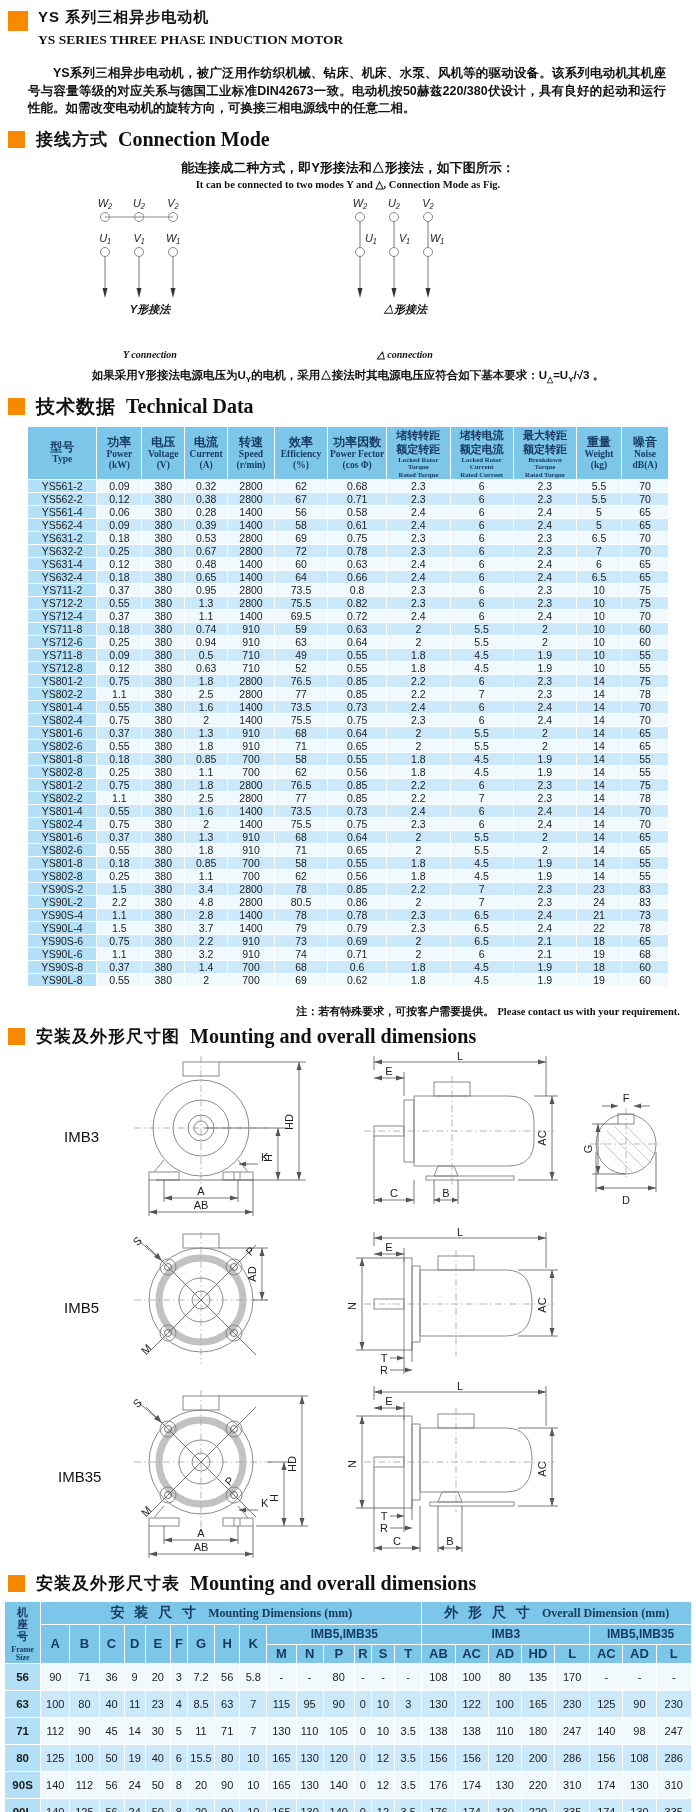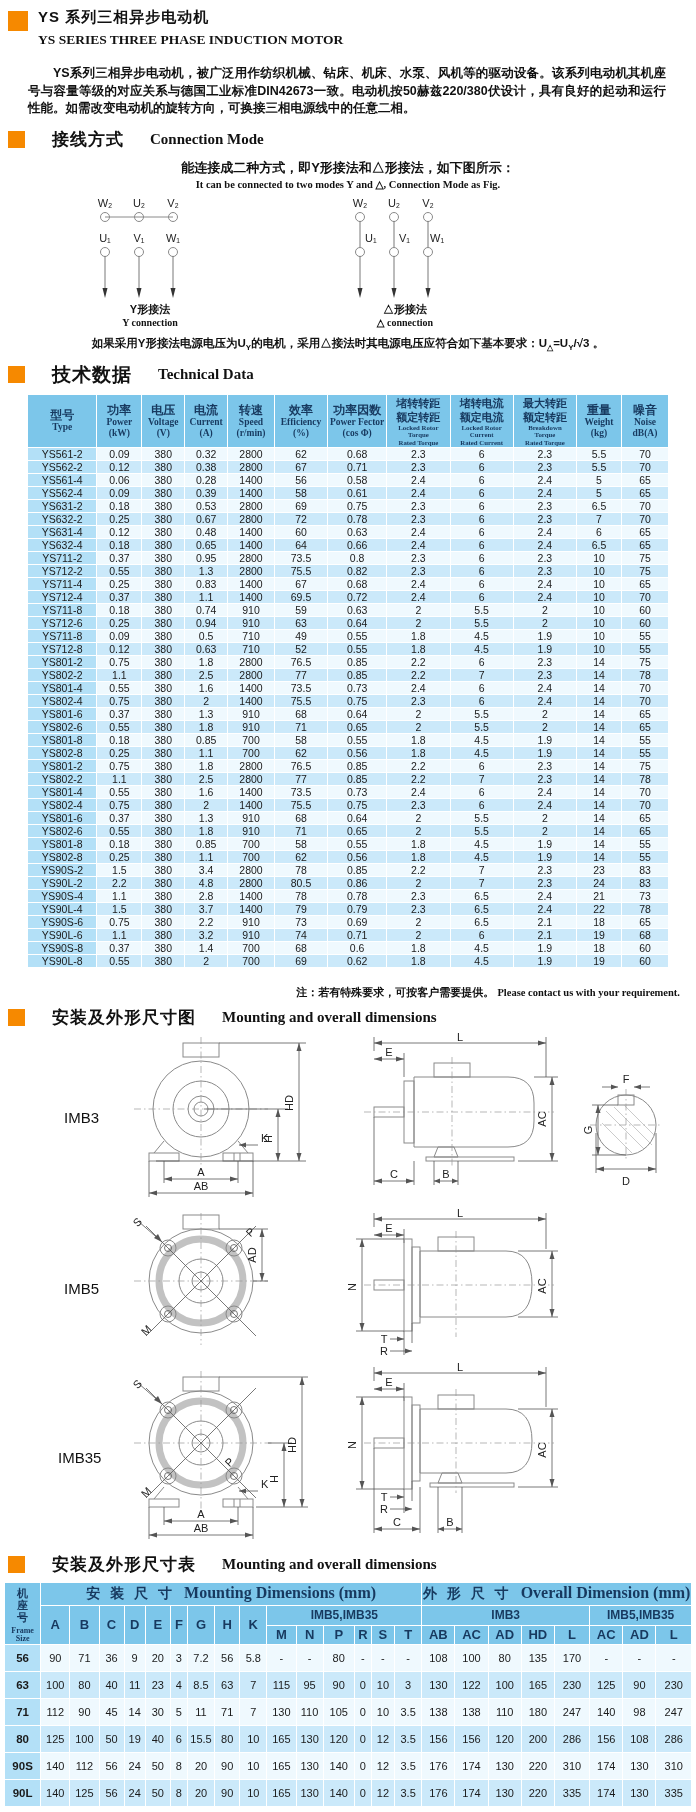--- a/index.html
+++ b/index.html
@@ -4,34 +4,34 @@
 <style>
   html,body{margin:0;padding:0;background:#fff;}
   .page{position:relative;width:696px;height:1812px;background:#fff;overflow:hidden;
         font-family:"Liberation Sans",sans-serif;color:#111;}
   .en{font-family:"Liberation Serif",serif;font-weight:bold;}
   
   .titlerow{display:flex;align-items:flex-start;margin:8px 0 0 8px;}
   .sq{width:20px;height:20px;background:#F68900;margin:3px 10px 0 0;flex:none;}
   .h1{font-size:15px;font-weight:bold;letter-spacing:1px;}
   .subtitle{margin:1px 0 17px 38px;font-size:13.5px;}
-  .sec{display:flex;align-items:center;margin-left:8px;gap:16px;}
+  .sec{display:flex;align-items:center;margin-left:8px;}
   .sec .sq2{width:17px;height:17px;background:#F68900;margin-right:11px;flex:none;}
   .sec .zh{font-size:17px;font-weight:bold;letter-spacing:1px;}
-  .sec .en{font-size:15px;margin-left:10px;}
+  .sec .en{font-size:20px;margin-left:10px;}
   
   .intro{margin:12px 30px 0 28px;font-size:12.5px;font-weight:bold;line-height:17.5px;
          text-align:justify;text-indent:2em;}
   
   .conn-desc{margin-top:8px;text-align:center;font-size:13px;font-weight:bold;}
   .conn-desc-en{text-align:center;font-size:10.5px;margin-top:1px;}
   .conn-wrap{display:flex;margin:6px 0 0 75px;gap:105px;}
-  .conn-block{text-align:center;}
+  .conn-block{text-align:center;font-style:italic;}
   .conn-cap{font-size:11px;font-weight:bold;margin-top:-2px;}
-  .conn-cap-en{font-size:10px;}
+  .conn-cap-en{font-size:10px;margin-top:32px;}
   .conn-note{margin-top:8px;text-align:center;font-size:11.5px;font-weight:bold;}
   .subs{font-size:8px;vertical-align:sub;}
   
   table{border-collapse:collapse;}
   
   .tech{width:642px;margin:6px auto 0 auto;table-layout:fixed;font-size:10.5px;}
   .tech th,.tech td{border:1px solid #fff;padding:0;text-align:center;vertical-align:middle;}
   .tech thead th{background:#7CC6EA;color:#17395F;height:52px;}
   .tech .hzh{font-size:12px;font-weight:bold;line-height:14px;}
   .tech .hen{font-family:"Liberation Serif",serif;font-weight:bold;font-size:9.5px;line-height:11px;}
@@ -41,21 +41,21 @@
   .tech tbody tr:nth-child(odd) td{background:#EFF9FE;}
   .tech tbody tr:nth-child(even) td{background:#CBE9FA;}
   .tech td.rowhead{background:#B3E0F7 !important;font-size:10.5px;}
   .tech-note{margin:17px 16px 0 0;text-align:right;font-size:11px;font-weight:bold;}
   .tech-note .en{font-size:10.5px;}
   
   .mount{width:688px;margin:6px auto 0 auto;table-layout:fixed;font-size:11px;}
   .mount th,.mount td{border:1px solid #fff;padding:0;text-align:center;vertical-align:middle;}
   .mount thead th{background:#7CC6EA;color:#17395F;}
   .mount .gzh{font-size:14px;font-weight:bold;display:inline;letter-spacing:3px;}
-  .mount .gen{font-family:"Liberation Serif",serif;font-weight:bold;font-size:16px;display:inline;margin-left:6px;letter-spacing:0;}
+  .mount .gen{font-family:"Liberation Serif",serif;font-weight:bold;font-size:12px;display:inline;margin-left:6px;letter-spacing:0;}
   .mount .letter{font-size:13px;font-weight:bold;}
   .mount .subgrp{font-size:12px;font-weight:bold;height:18px;}
   .mount td{height:26px;color:#1a1a1a;}
   .mount tbody tr:nth-child(odd) td{background:#EFF9FE;}
   .mount tbody tr:nth-child(even) td{background:#CBE9FA;}
   .mount td.rowhead{background:#B3E0F7 !important;font-weight:bold;font-size:11.5px;}
   .frame-zh{width:14px;margin:4px auto;word-break:break-all;line-height:12px;font-size:11px;font-weight:bold;}
   .frame-en{font-family:"Liberation Serif",serif;font-weight:bold;font-size:8px;line-height:8.5px;margin-top:2px;}
   
   .draw{display:block;margin:4px 0 0 6px;}
@@ -373,34 +373,20 @@
           <td>2800</td>
           <td>75.5</td>
           <td>0.82</td>
           <td>2.3</td>
           <td>6</td>
           <td>2.3</td>
           <td>10</td>
           <td>75</td>
         </tr>
         <tr>
-          <td class="rowhead">YS711-4</td>
-          <td>0.25</td>
-          <td>380</td>
-          <td>0.83</td>
-          <td>1400</td>
-          <td>67</td>
-          <td>0.68</td>
-          <td>2.4</td>
-          <td>6</td>
-          <td>2.4</td>
-          <td>10</td>
-          <td>65</td>
-        </tr>
-        <tr>
           <td class="rowhead">YS712-4</td>
           <td>0.37</td>
           <td>380</td>
           <td>1.1</td>
           <td>1400</td>
           <td>69.5</td>
           <td>0.72</td>
           <td>2.4</td>
           <td>6</td>
           <td>2.4</td>

